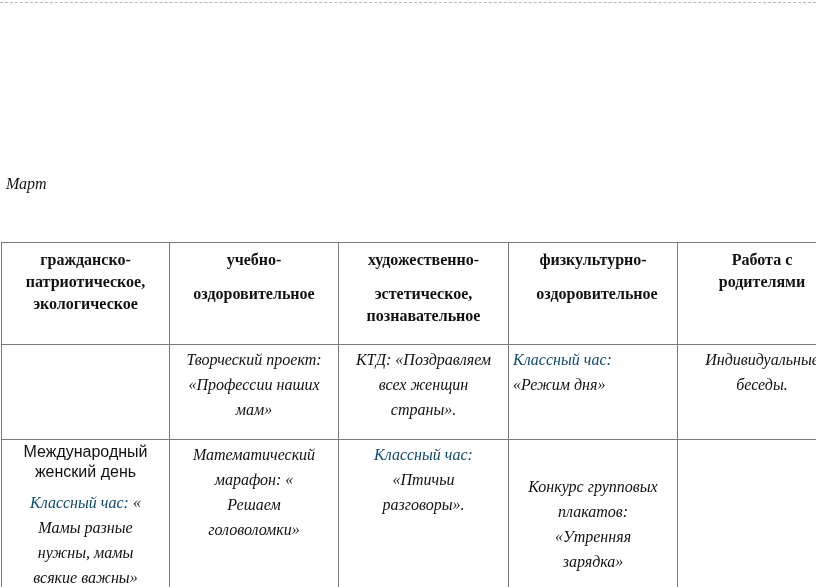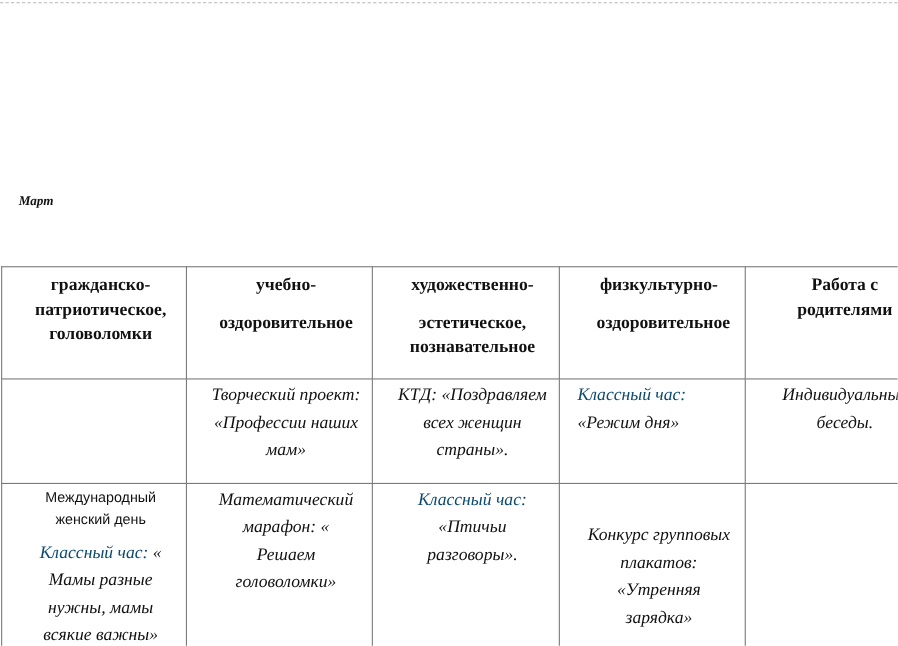--- a/index.html
+++ b/index.html
@@ -17,24 +17,24 @@
   }
   .top-dash {
     position: absolute;
     left: 0; top: 2px;
     width: 816px;
     height: 0;
     border-top: 1px dashed #b8b8b8;
   }
   .month {
     position: absolute;
-    left: 17px;
+    left: 6px;
     top: 175px;
-    font-size: 12px;
-    font-weight: bold;
+    font-size: 16px;
+    font-weight: normal;
     font-style: italic;
   }
   table.plan {
     position: absolute;
     left: 1px;
     top: 242px;
     border-collapse: collapse;
     table-layout: fixed;
     width: 845px;
   }
@@ -65,25 +65,25 @@
     text-align: center;
   }
   tr.r3 td {
     height: 160px;
     font-style: italic;
     font-size: 16px;
     line-height: 25px;
     text-align: center;
   }
   .accent { color: #0c4a6e; }
-  .block { display: block; margin-left: 12px; }
+  .block { display: block; }
   .sans {
     font-family: "Liberation Sans", sans-serif;
     font-style: normal;
-    font-size: 13px;
+    font-size: 16px;
     line-height: 20px;
   }
 </style>
 </head>
 <body>
 
 <div class="top-dash"></div>
 
 <div class="month">Март</div>
 
@@ -93,21 +93,21 @@
       <col class="c2">
       <col class="c3">
       <col class="c4">
       <col class="c5">
   </colgroup>
   <tbody>
       <tr class="head">
     <td style="padding-top:6px;">
       <span class="block">гражданско-</span>
       <span class="block">патриотическое,</span>
-      <span class="block">головоломки</span>
+      <span class="block">экологическое</span>
     </td>
     <td style="padding-top:6px;">
       <span class="block">учебно-</span>
       <span class="block" style="margin-top:12px;">оздоровительное</span>
     </td>
     <td style="padding-top:6px;">
       <span class="block">художественно-</span>
       <span class="block" style="margin-top:12px;">эстетическое,</span>
       <span class="block">познавательное</span>
     </td>

